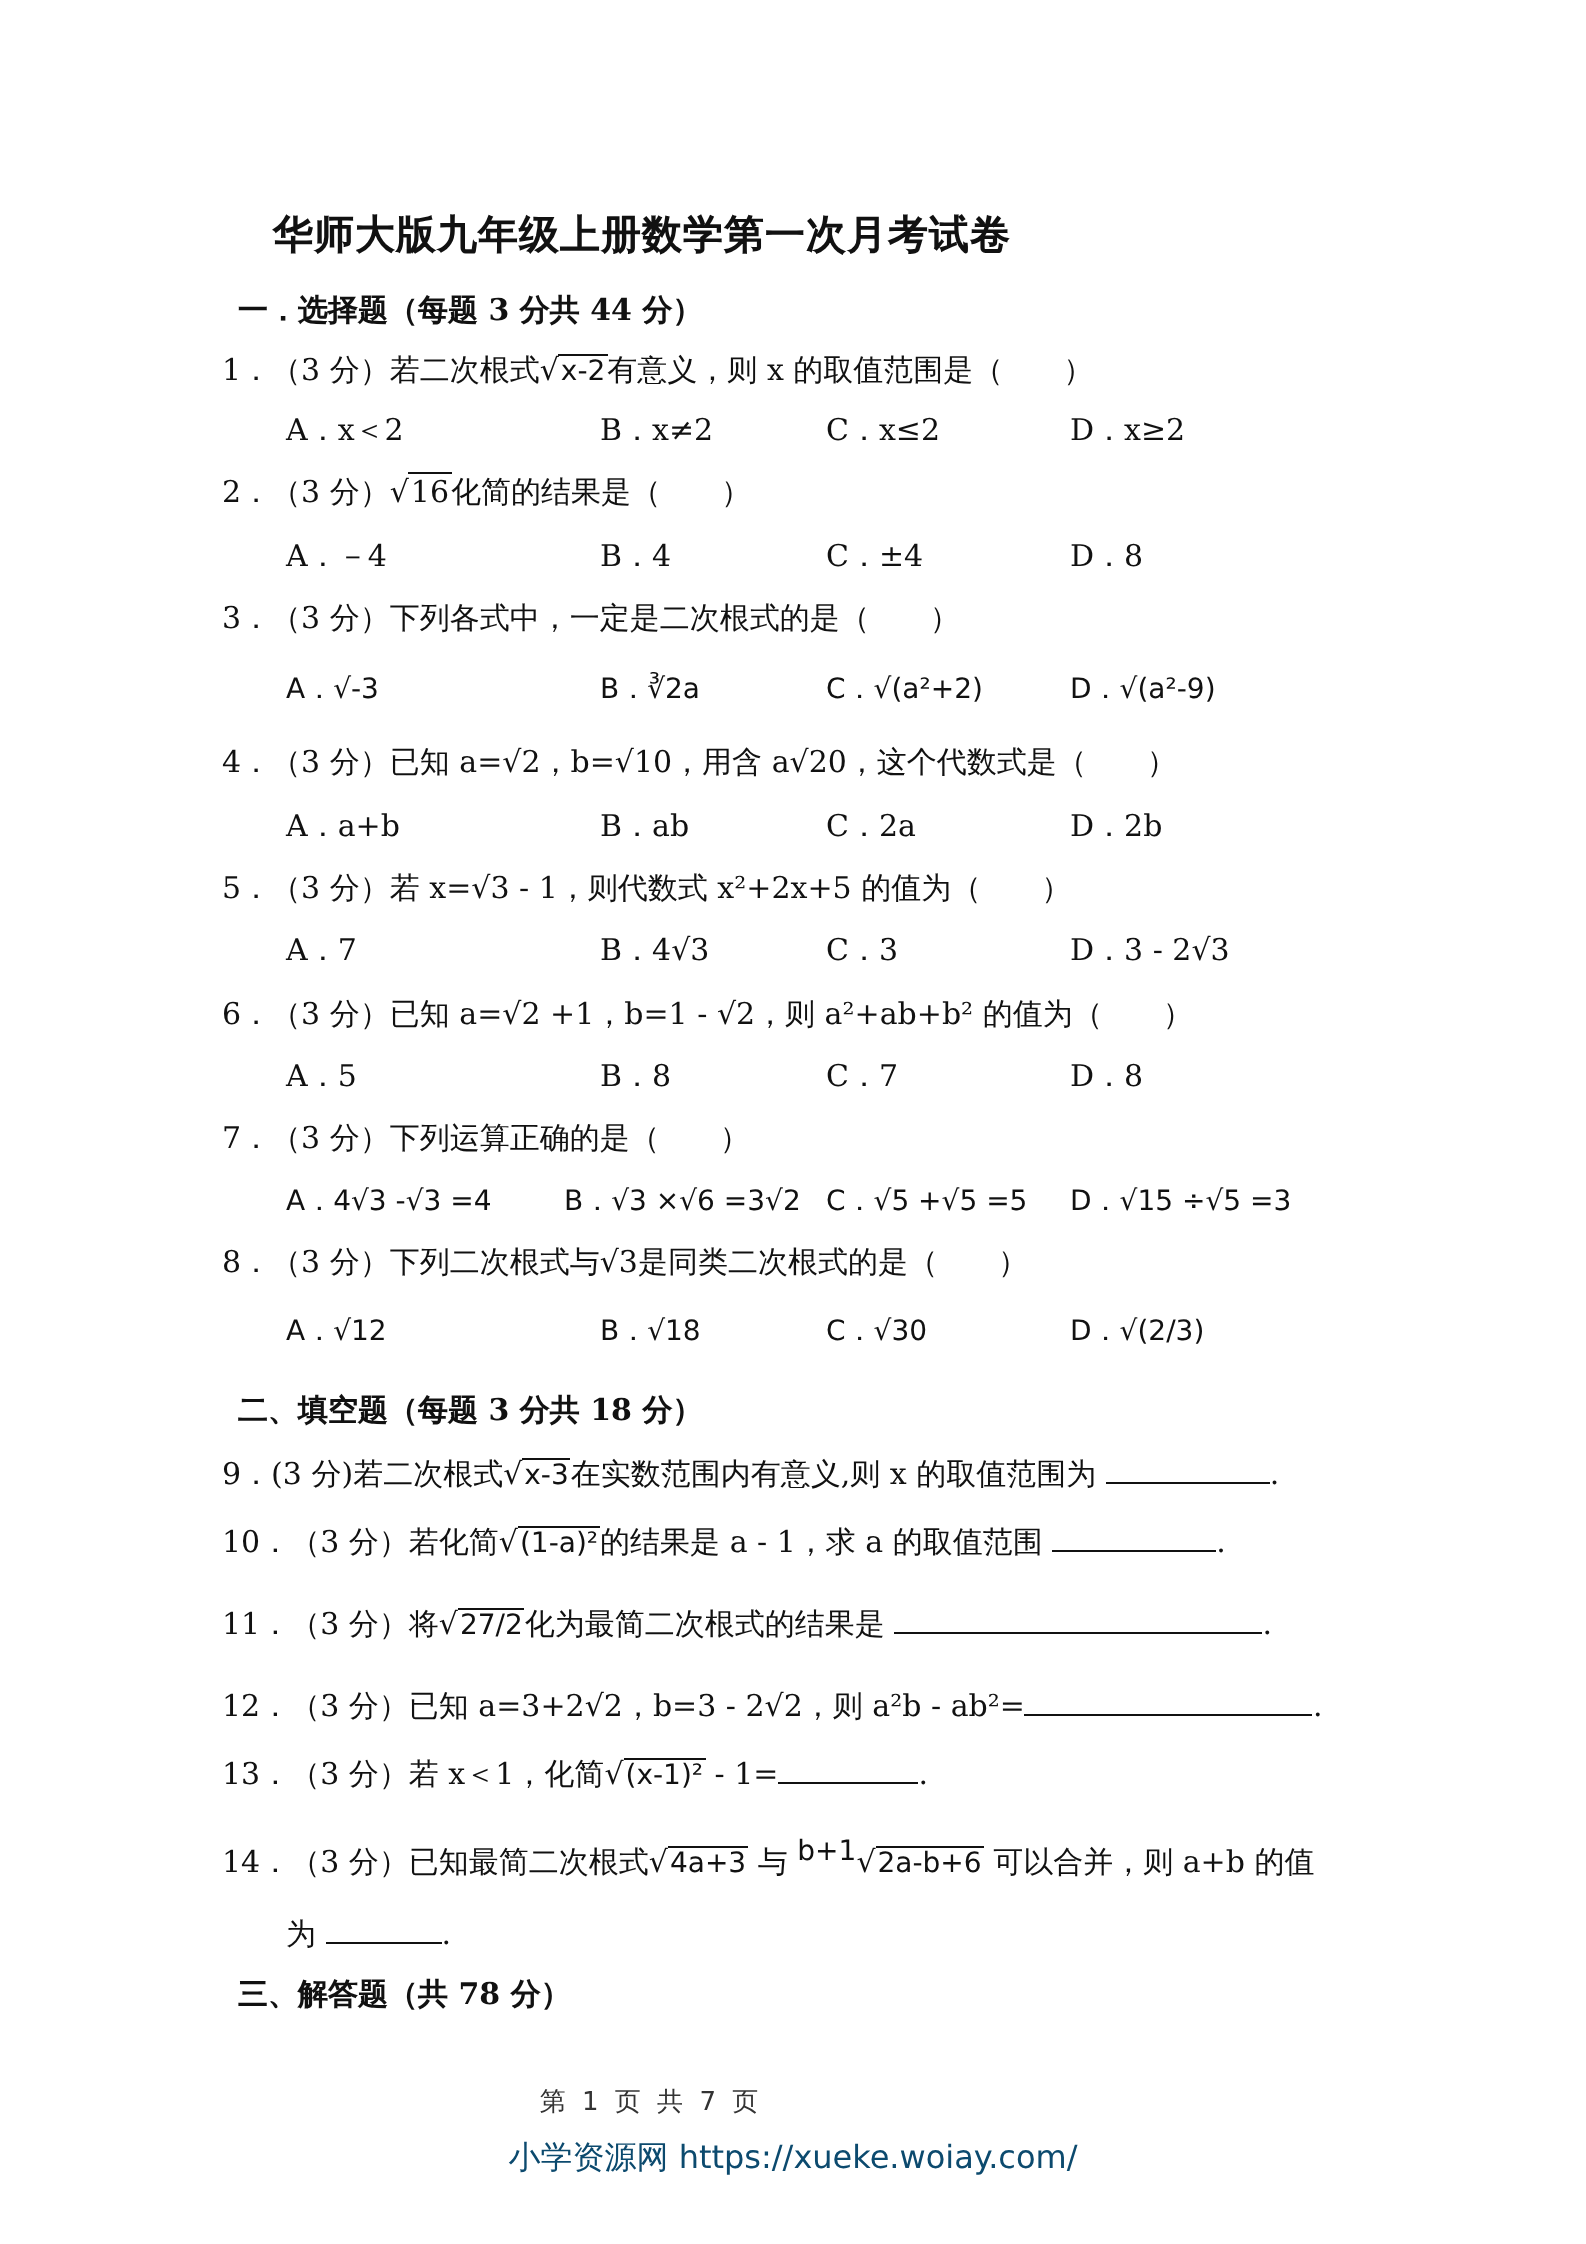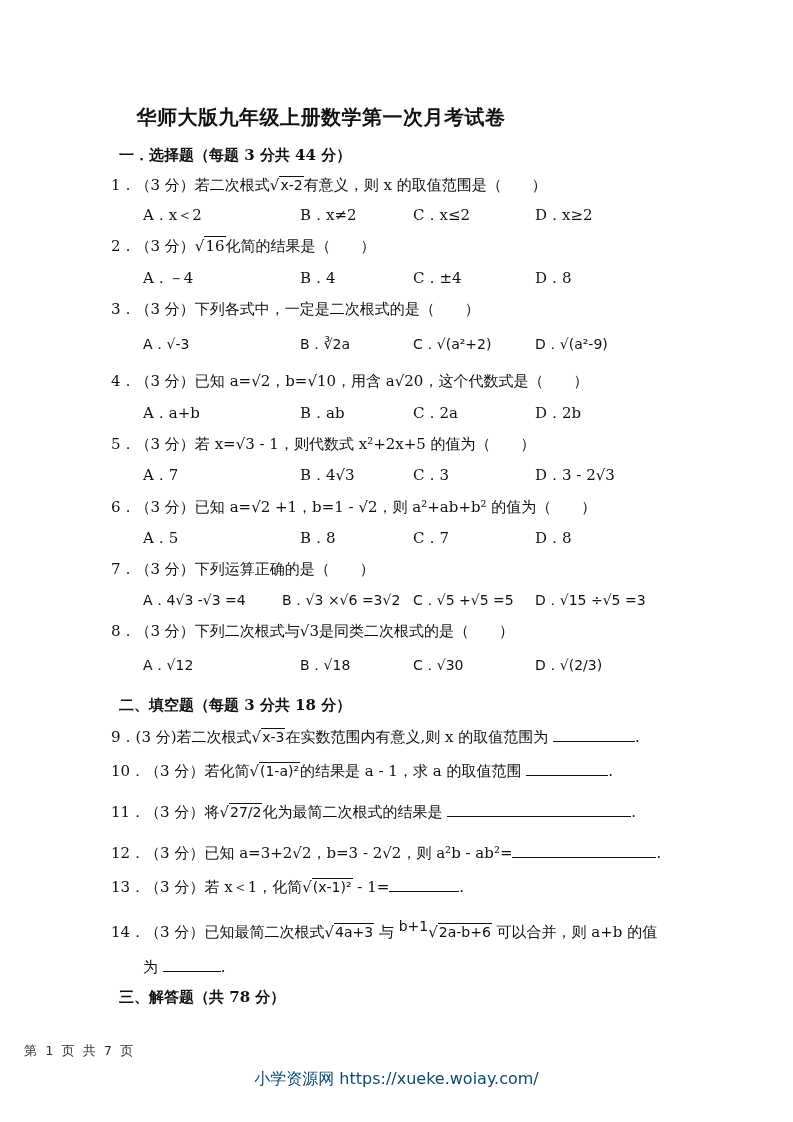--- a/index.html
+++ b/index.html
@@ -9,22 +9,22 @@
   .title { position:absolute; top:104px; left:0; width:642px; text-align:center;
            font-size:20px; font-weight:bold; letter-spacing:0.5px; }
   .sec { position:absolute; left:119px; font-size:15px; font-weight:bold; }
   .q { position:absolute; left:111px; font-size:15px; white-space:nowrap; }
   .opts { position:absolute; left:143px; font-size:15px; width:560px; height:22px; }
   .opt { position:absolute; top:0; white-space:nowrap; }
   .o0 { left:0; } .o1 { left:131px;margin-left:26px; } .o2 { left:270px; } .o3 { left:392px; }
   .rad { border-top:1px solid #111; padding:0 1px; }
   .sans { font-family:"DejaVu Sans","Liberation Sans",sans-serif; font-size:14px; }
   .blank { display:inline-block; border-bottom:1px solid #111; height:14px; vertical-align:baseline; }
-  .footer { position:absolute; top:1042px; left:0; width:651px; 
-            font-family:"DejaVu Sans","Liberation Sans",sans-serif; font-size:13px; color:#333; letter-spacing:2px;margin-left:24px; }
+  .footer { position:absolute; top:1042px; left:0; width:651px; text-align:center;
+            font-family:"DejaVu Sans","Liberation Sans",sans-serif; font-size:13px; color:#333; letter-spacing:2px; }
   .watermark { position:absolute; top:1069px; left:0; width:793px; text-align:center;
                font-family:"DejaVu Sans","Liberation Sans",sans-serif; font-size:16px; color:#0c4a6e; }
   sup { font-size:10px; }
 </style>
 </head>
 <body>
 
 <div class="page">
 
   <div class="title">华师大版九年级上册数学第一次月考试卷</div>

